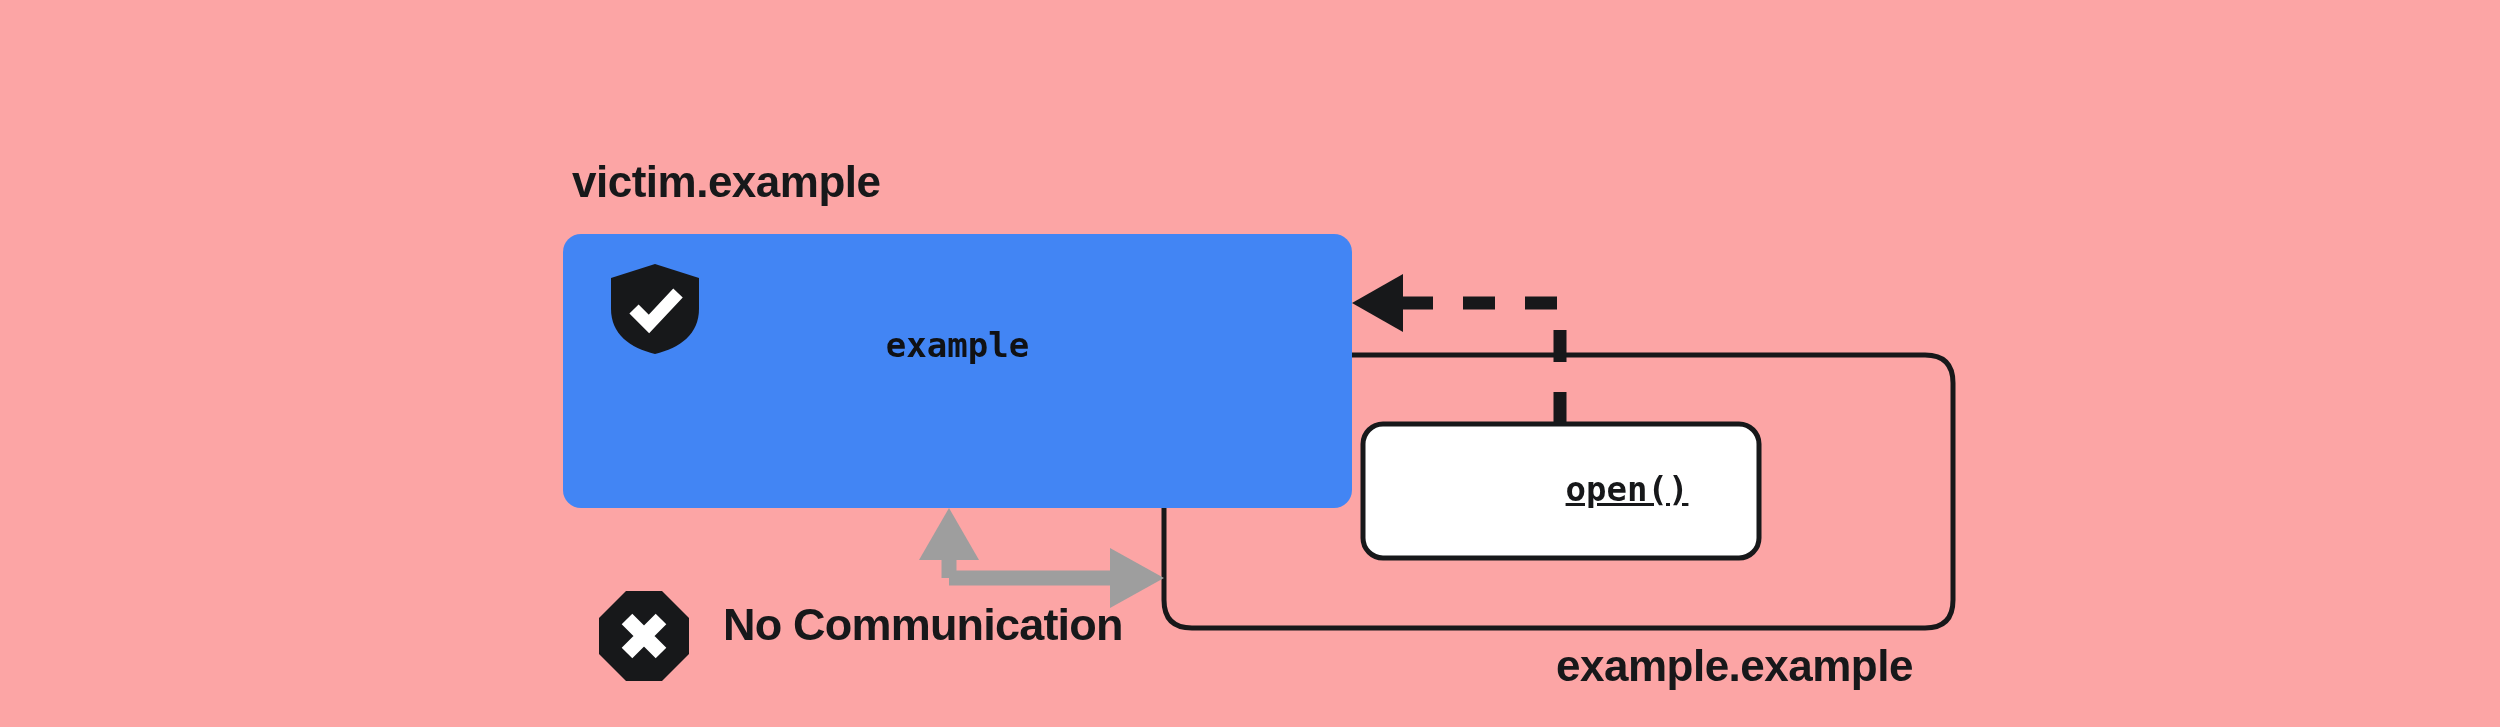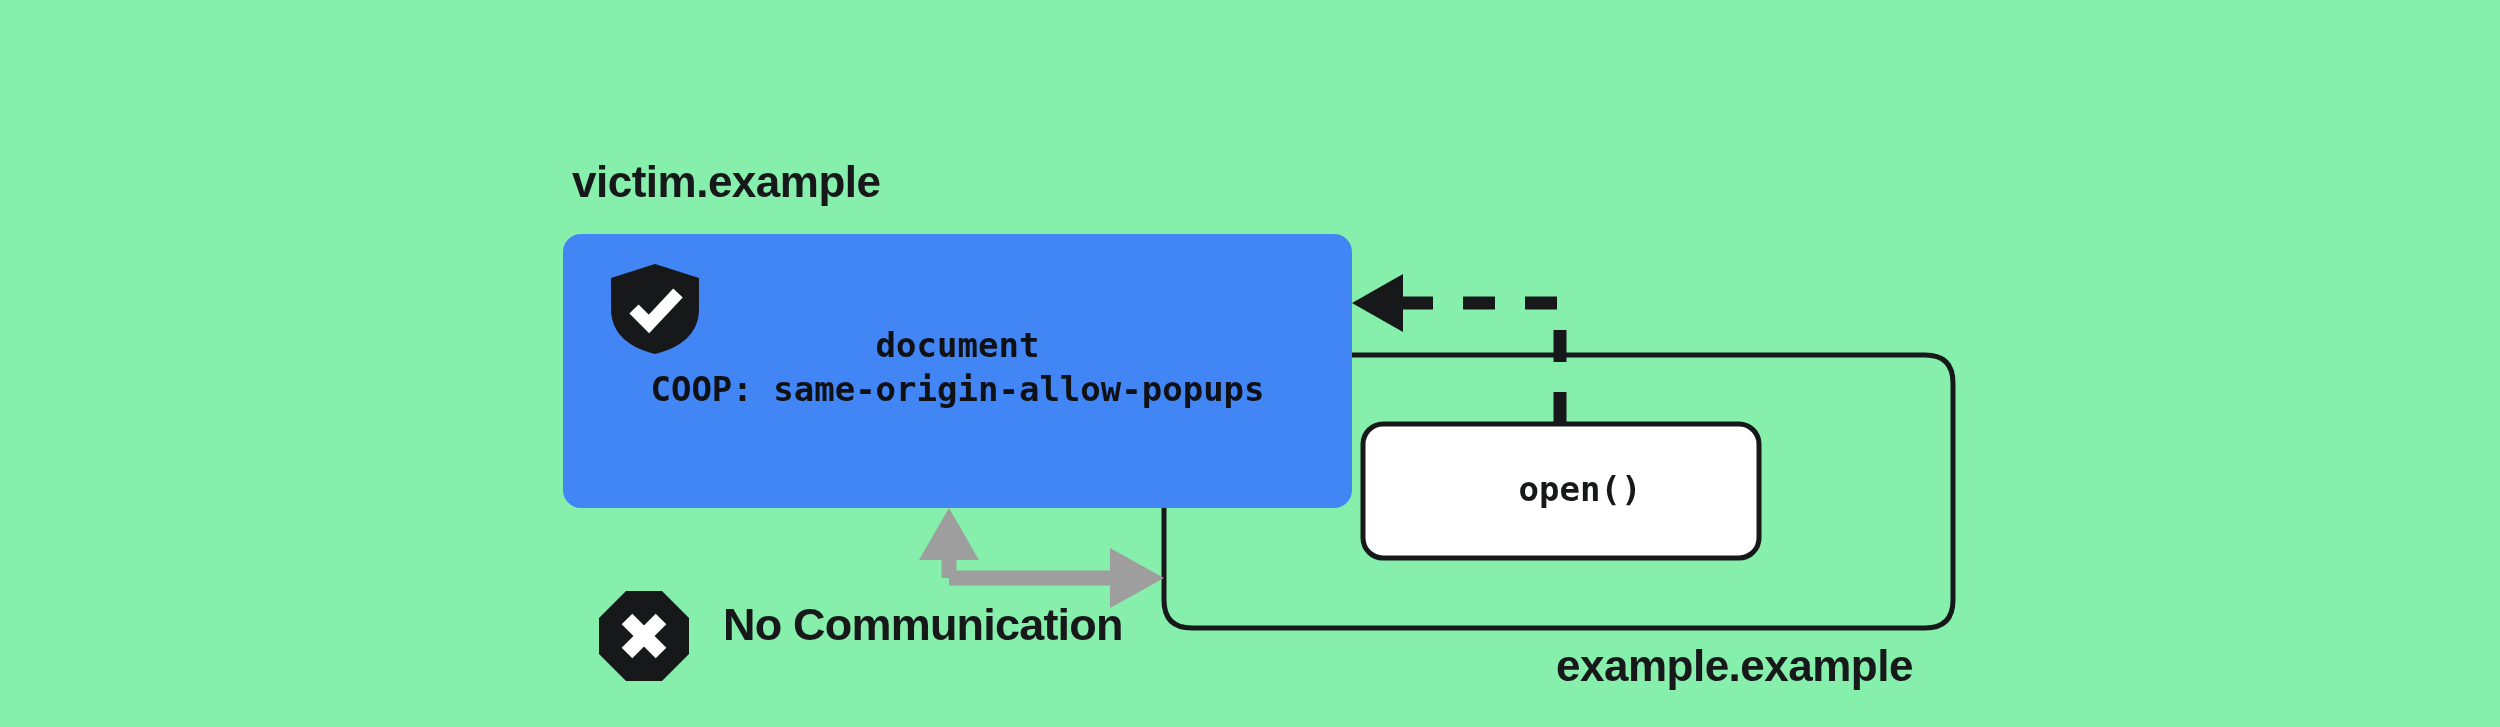--- a/index.html
+++ b/index.html
@@ -8,21 +8,21 @@
     background: #ffffff;
   }
   body {
     font-family: "Liberation Sans", sans-serif;
     -webkit-font-smoothing: antialiased;
   }
   #stage {
     position: relative;
     width: 2500px;
     height: 727px;
-    background: #86efac;
+    background: #fca5a5;
     overflow: hidden;
   }
   .svg-layer {
     position: absolute;
     left: 0;
     top: 0;
     width: 2500px;
     height: 727px;
   }
   .label {
@@ -68,26 +68,27 @@
     line-height: 1.05;
   }
   #doc-line2 {
     left: 563px;
     top: 372px;
     width: 789px;
     font-size: 34px;
     line-height: 1.05;
   }
   #open-label {
-    left: 1382px;
+    left: 1429px;
     top: 472px;
     width: 396px;
     font-size: 34px;
     line-height: 1.05;
     color: #17181a;
+    text-decoration: underline;
   }
   .icon-wrap {
     position: absolute;
   }
   #shield-icon-wrap { left: 608px; top: 263px; width: 94px; height: 92px; }
   #nocomm-icon-wrap { left: 597px; top: 589px; width: 94px; height: 94px; }
 </style>
 </head>
 <body>
 
@@ -117,23 +118,22 @@
 
   <div class="label" id="victim-label">victim.example</div>
 
   <div class="icon-wrap" id="shield-icon-wrap">
     <svg viewBox="0 0 94 92" width="94" height="92">
       <path d="M47 1 L91 15 L91 46 C91 71 72 85 47 91 C22 85 3 71 3 46 L3 15 Z" fill="#17181a"></path>
       <path d="M26 46 L41 61 L70 30" fill="none" stroke="#ffffff" stroke-width="13" stroke-linecap="butt" stroke-linejoin="miter"></path>
     </svg>
   </div>
 
-  <div class="mono" id="doc-line1">document</div>
+  <div class="mono" id="doc-line1">example</div>
 
-  <div class="mono" id="doc-line2">COOP: same-origin-allow-popups</div>
 
   <div class="mono" id="open-label">open()</div>
 
   <div class="icon-wrap" id="nocomm-icon-wrap">
     <svg viewBox="0 0 94 94" width="94" height="94">
       <path d="M29 2 L65 2 L92 29 L92 65 L65 92 L29 92 L2 65 L2 29 Z" fill="#17181a"></path>
       <path d="M30 30 L64 64 M64 30 L30 64" stroke="#ffffff" stroke-width="15" stroke-linecap="butt"></path>
     </svg>
   </div>
 

